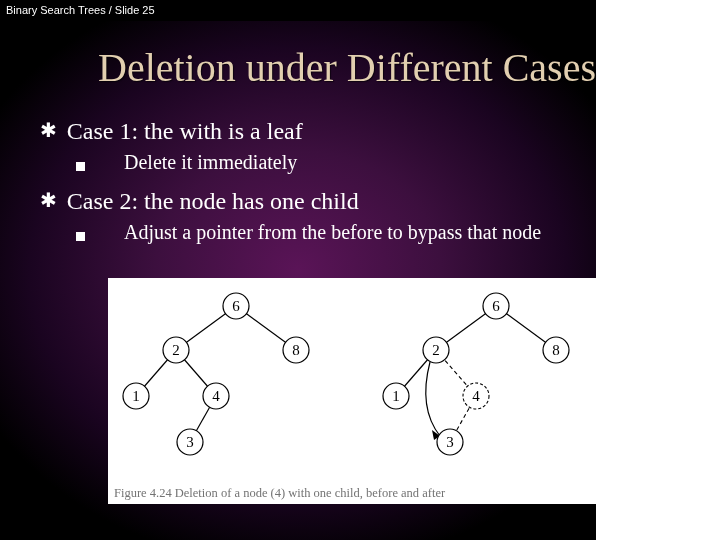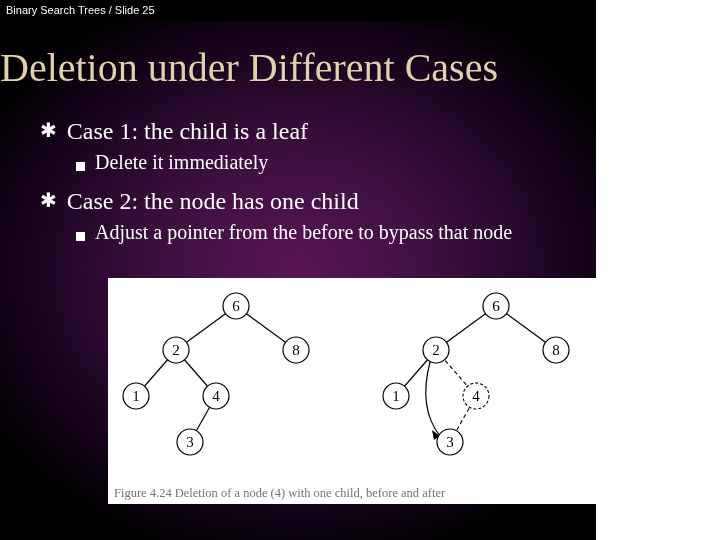--- a/index.html
+++ b/index.html
@@ -25,21 +25,21 @@
     position: absolute;
     top: 0; left: 0; right: 0;
     height: 14px;
     line-height: 14px;
   }
   .title {
     position: absolute;
     top: 44px;
     left: 0;
     right: 0;
-    text-align: left;
+    text-align: right;
     color: #e2cfb0;
     font-size: 40px;
     font-weight: 400;
     text-shadow: 1px 1px 1px rgba(0,0,0,0.6);
   }
   .body {
     position: absolute;
     top: 118px;
     left: 40px;
     right: 30px;
@@ -56,20 +56,21 @@
     font-size: 20px;
     margin-right: 10px;
     position: relative;
     top: -2px;
   }
   .l2 {
     display: flex;
     align-items: baseline;
     font-size: 20px;
     margin: 2px 0 14px 36px;
+    gap: 29px;
   }
   .l2 .bullet {
     width: 9px; height: 9px; background: #fff;
     margin-right: 10px;
     position: relative;
     top: 2px;
     flex: none;
   }
   .figure {
     position: absolute;
@@ -95,21 +96,21 @@
 <div class="slide">
 
   <div class="topbar">Binary Search Trees / Slide 25</div>
 
   <div class="title">Deletion under Different Cases</div>
 
   <div class="body">
 
     <div class="l1">
       <span class="bullet">✱</span>
-      <span>Case 1: the child is a leaf</span>
+      <span>Case 1: the with is a leaf</span>
     </div>
     <div class="l2">
       <span class="bullet"></span>
       <span>Delete it immediately</span>
     </div>
 
     <div class="l1">
       <span class="bullet">✱</span>
       <span>Case 2: the node has one child</span>
     </div>

